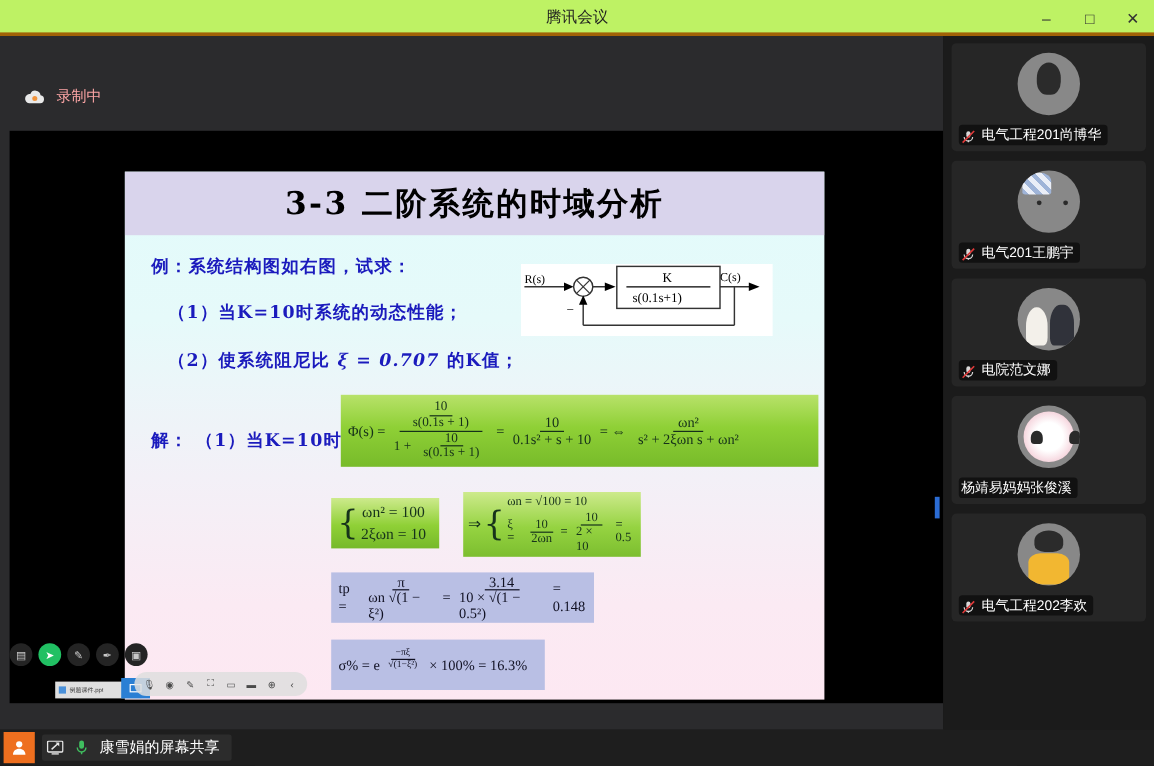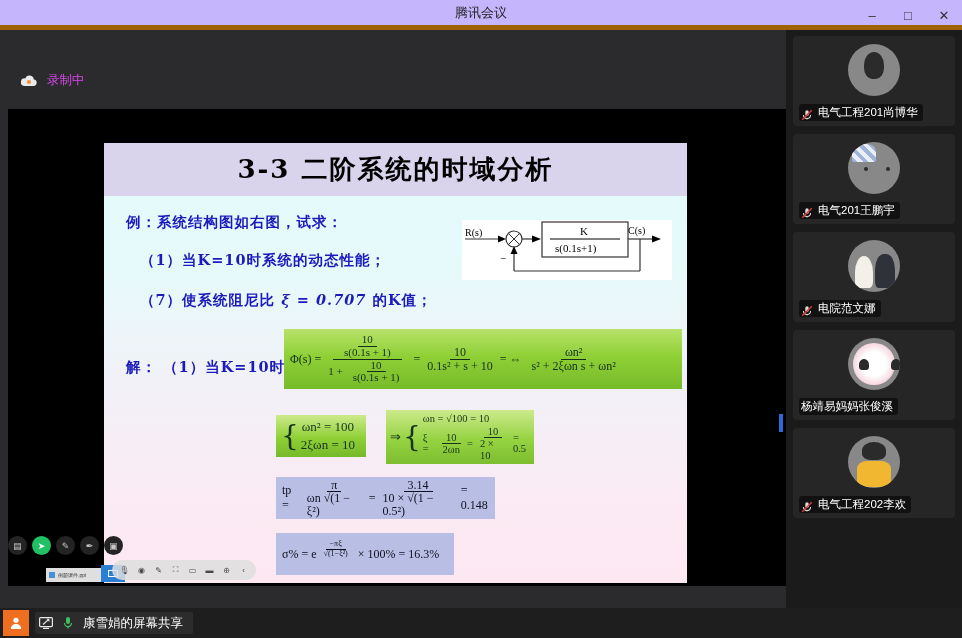--- a/index.html
+++ b/index.html
@@ -6,23 +6,23 @@
   html, body {
     width: 962px; height: 638px;
     overflow: hidden;
     background: #1e1e1e;
     font-family: "Liberation Sans", sans-serif;
   }
 
   
   #titlebar {
     position: absolute; left: 0; top: 0; width: 962px; height: 30px;
-    background: #c4b5fd;
+    background: #bef264;
     display: flex; align-items: center;
-    border-bottom: 5px solid #a16207;
+    border-bottom: 3px solid #a16207;
   }
   #titlebar .title {
     position: absolute; left: 0; right: 0; text-align: center;
     font-size: 13px; color: #1f1f1f; line-height: 30px;
   }
   .winbtns { position: absolute; right: 0; top: 0; height: 30px; display: flex; }
   .winbtn {
     width: 36px; height: 30px; display: flex; align-items: center; justify-content: center;
     font-size: 13px; color: #333; cursor: default;
   }
@@ -40,21 +40,21 @@
   }
   #share-black {
     position: absolute; left: 8px; top: 79px; width: 778px; height: 477px;
     background: #000;
   }
 
   
   #recording {
     position: absolute; left: 20px; top: 42px;
     display: flex; align-items: center; gap: 9px;
-    color: #d946ef; font-size: 12.5px;
+    color: #fca5a5; font-size: 12.5px;
   }
   #recording .cloud {
     position: relative; width: 18px; height: 12px;
   }
   #recording .cloud svg { display:block; }
 
   
   #slide {
     position: absolute; left: 104px; top: 113px; width: 583px; height: 440px;
     background: linear-gradient(to bottom, #e2fbfb 0%, #e6fafa 28%, #f3f0f7 58%, #fbeaf3 82%, #fde8f2 100%);
@@ -79,21 +79,21 @@
     white-space: nowrap;
   }
   #line-ex   { left: 22px; top: 70px; }
   #line-q1   { left: 36px; top: 108px; }
   #line-q2   { left: 36px; top: 148px; }
   #line-sol  { left: 22px; top: 215px; }
   .ital { font-family: "DejaVu Serif", serif; font-style: italic; }
 
   
   #blockdiagram {
-    position: absolute; left: 330px; top: 77px; width: 172px; height: 60px; margin-left: 28px;
+    position: absolute; left: 330px; top: 77px; width: 172px; height: 60px;
   }
 
   
   #formula-main {
     position: absolute; left: 180px; top: 186px; width: 398px; height: 60px;
     background: linear-gradient(to bottom, #b8e26a 0%, #8fd036 45%, #77bb2a 100%);
     display: flex; align-items: center; padding-left: 6px;
     color: #15301a; font-family: "Liberation Serif", serif;
   }
   
@@ -267,21 +267,21 @@
 
     <div id="slide">
 
       <div id="slide-title-band">
         <div id="slide-title">3-3  二阶系统的时域分析</div>
       </div>
 
       <div class="slide-line" id="line-ex">例：系统结构图如右图，试求：</div>
       <div class="slide-line" id="line-q1">（1）当K=10时系统的动态性能；</div>
       <div class="slide-line" id="line-q2">
-        <span>（7）使系统阻尼比</span>
+        <span>（2）使系统阻尼比</span>
         <span class="ital">ξ = 0.707</span>
         <span>的K值；</span>
       </div>
       <div class="slide-line" id="line-sol">解： （1）当K=10时：</div>
 
       <div id="blockdiagram">
         <svg width="210" height="60" viewBox="0 0 210 60">
           <rect x="0" y="0" width="210" height="60" fill="#ffffff"></rect>
           <text x="3" y="16" font-size="10" font-family="Liberation Serif, serif" fill="#000">R(s)</text>
           <line x1="3" y1="19" x2="36" y2="19" stroke="#333" stroke-width="1.2"></line>

